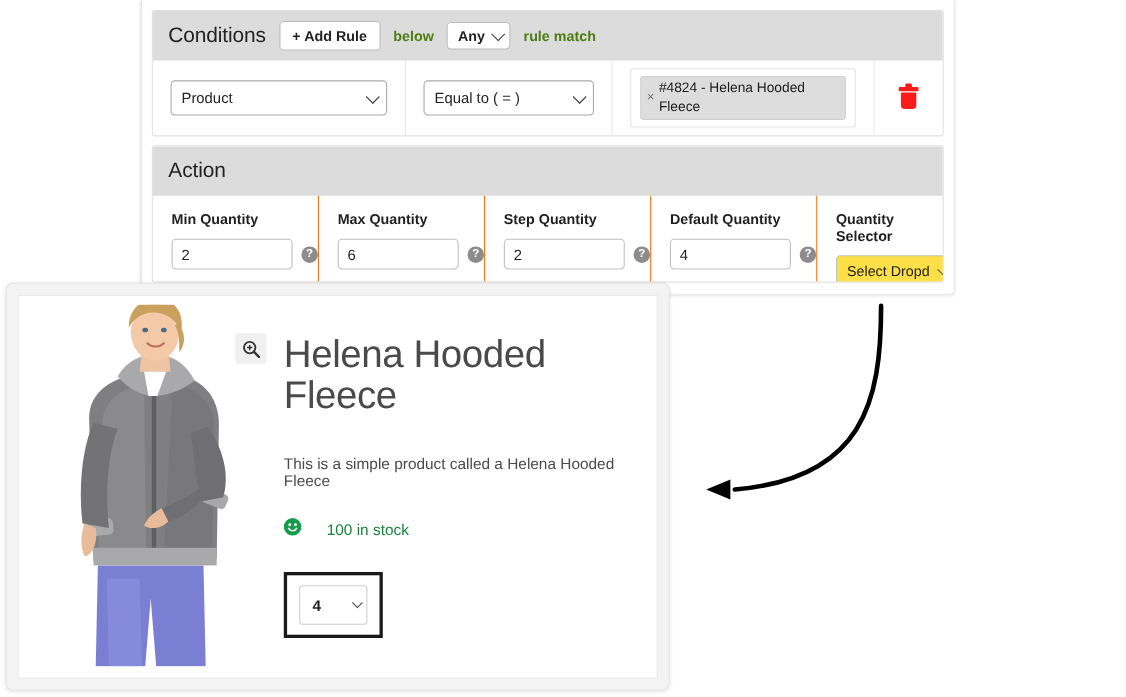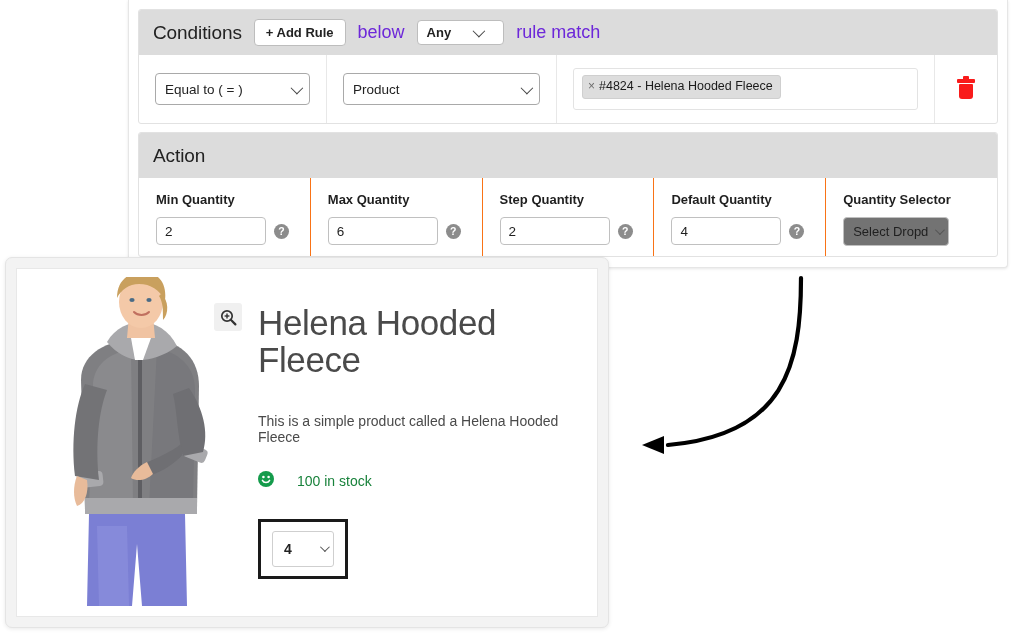--- a/index.html
+++ b/index.html
@@ -9,21 +9,21 @@
     background: #ffffff;
     font-family: "Liberation Sans", sans-serif;
     position: relative;
     overflow: hidden;
   }
 
   
   #admin-panel {
     position: absolute;
     left: 128px; top: 0px;
-    width: 880px; height: 268px;
+    width: 740px; height: 268px;
     background: #ffffff;
     border: 1px solid #e6e6e6;
     border-top: none;
     border-radius: 0 0 4px 4px;
     box-shadow: 0 1px 3px rgba(0,0,0,0.10);
     padding: 9px;
   }
 
   .rule-card {
     background: #ffffff;
@@ -52,35 +52,35 @@
     border-radius: 4px;
     font-size: 13px;
     font-weight: bold;
     color: #222;
     padding: 6px 11px;
     cursor: pointer;
     line-height: 1;
     font-family: "Liberation Sans", sans-serif;
   }
   .hdr-text {
-    font-size: 18px;
-    font-weight: normal;
-    color: #6d28d9;
+    font-size: 13px;
+    font-weight: bold;
+    color: #4d7c0f;
   }
   .match-select {
     background: #ffffff;
     border: 1px solid #bdbdbd;
     border-radius: 4px;
     font-size: 13px;
     font-weight: bold;
     color: #222;
-    padding: 5px 21px 5px 9px;
-    display: flex;
-    align-items: center;
-    gap: 22px;
+    padding: 5px 7px 5px 9px;
+    display: flex;
+    align-items: center;
+    gap: 6px;
     cursor: pointer;
     line-height: 1;
   }
   .chev {
     display: inline-block;
     width: 9px; height: 9px;
     border-right: 1.6px solid #444;
     border-bottom: 1.6px solid #444;
     transform: rotate(45deg) translateY(-2px);
   }
@@ -209,21 +209,21 @@
     font-size: 10.5px;
     font-weight: bold;
     display: flex;
     align-items: center;
     justify-content: center;
     cursor: pointer;
     flex: none;
   }
   .sel-small {
     width: 106px; height: 29px;
-    background: #737373;
+    background: #fde047;
     border: 1px solid #c0c0c0;
     border-radius: 4px;
     display: flex;
     align-items: center;
     justify-content: space-between;
     padding: 0 6px 0 9px;
     font-size: 13px;
     color: #1f1f1f;
     cursor: pointer;
     overflow: hidden;
@@ -350,29 +350,29 @@
       <button class="add-rule-btn">+ Add Rule</button>
       <span class="hdr-text">below</span>
       <span class="match-select">
         <span>Any</span>
         <span class="chev"></span>
       </span>
       <span class="hdr-text">rule match</span>
     </div>
 
     <div class="cond-row">
+      <div class="cond-cell c1">
+        <div class="ui-select">
+          <span class="lbl">Product</span>
+          <span class="chev"></span>
+        </div>
+      </div>
       <div class="cond-cell c2">
         <div class="ui-select">
           <span class="lbl">Equal to ( = )</span>
-          <span class="chev"></span>
-        </div>
-      </div>
-      <div class="cond-cell c1">
-        <div class="ui-select">
-          <span class="lbl">Product</span>
           <span class="chev"></span>
         </div>
       </div>
       <div class="cond-cell c3">
         <div class="token-field">
           <span class="token">
             <span class="token-x">×</span>
             <span>#4824 - Helena Hooded Fleece</span>
           </span>
         </div>

